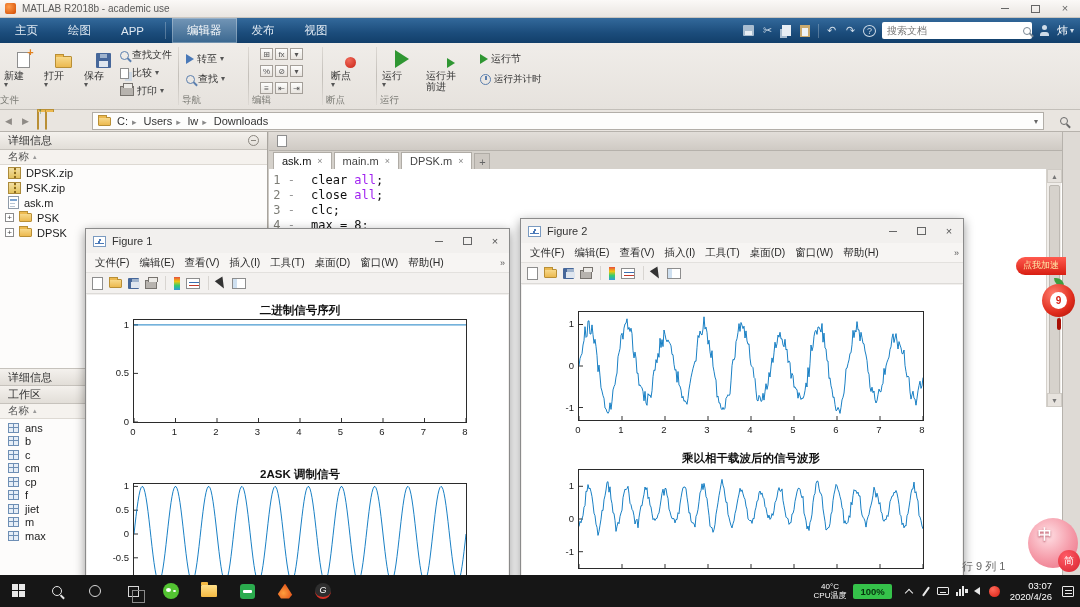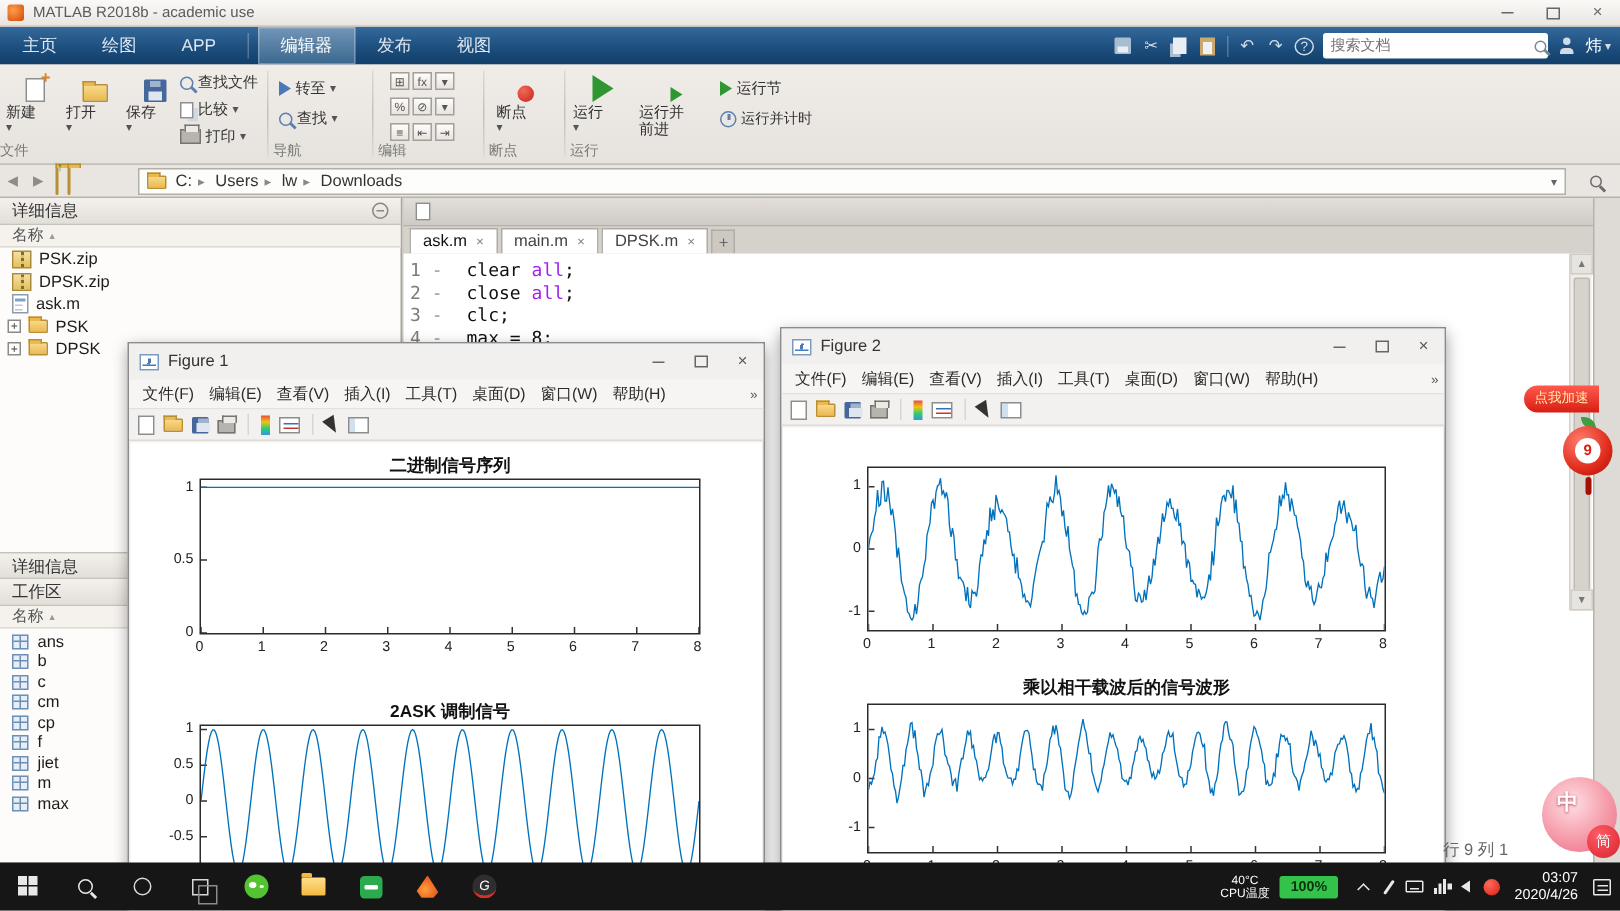--- a/index.html
+++ b/index.html
@@ -389,25 +389,25 @@
       <span>详细信息</span>
       <i class="panelmenu"></i>
     </div>
     <div class="col-h" style="height:15px">
       <span>名称</span>
       <span class="sort">▴</span>
     </div>
     <div>
       <div class="f-row">
           <i class="ic-zip"></i>
-          <span>PSK.zip</span>
+          <span>DPSK.zip</span>
         </div>
       <div class="f-row">
           <i class="ic-zip"></i>
-          <span>DPSK.zip</span>
+          <span>PSK.zip</span>
         </div>
       <div class="f-row">
           <i class="ic-mfile"></i>
           <span>ask.m</span>
         </div>
       <div class="f-row folder">
           <span class="expander">+</span>
           <i class="ic-folder sm"></i>
           <span>PSK</span>
         </div>

